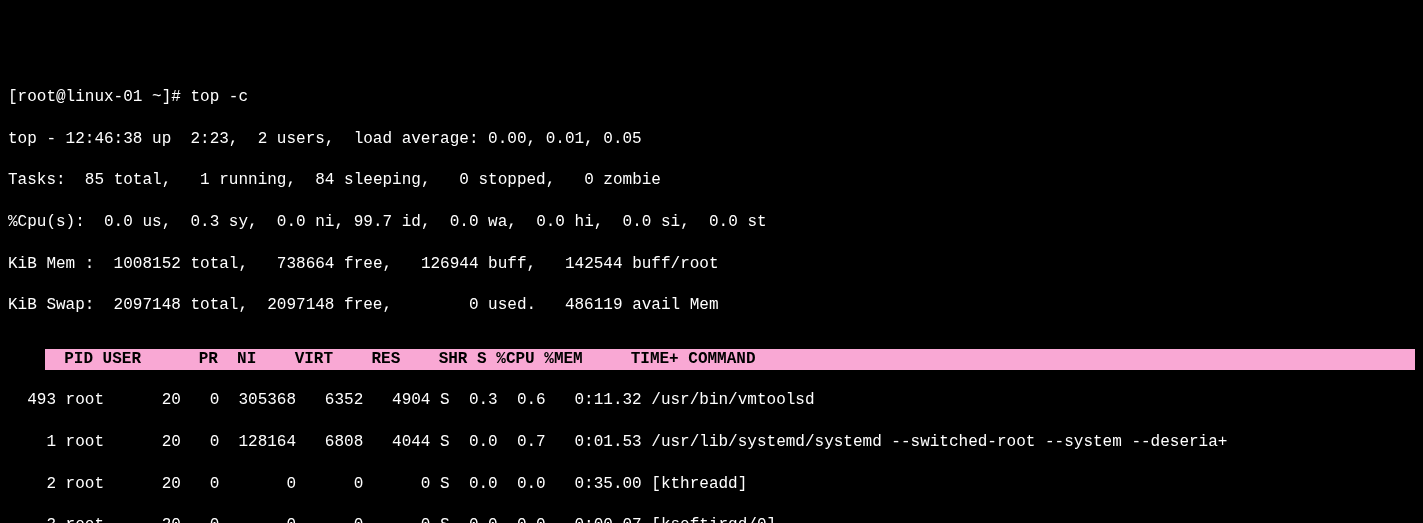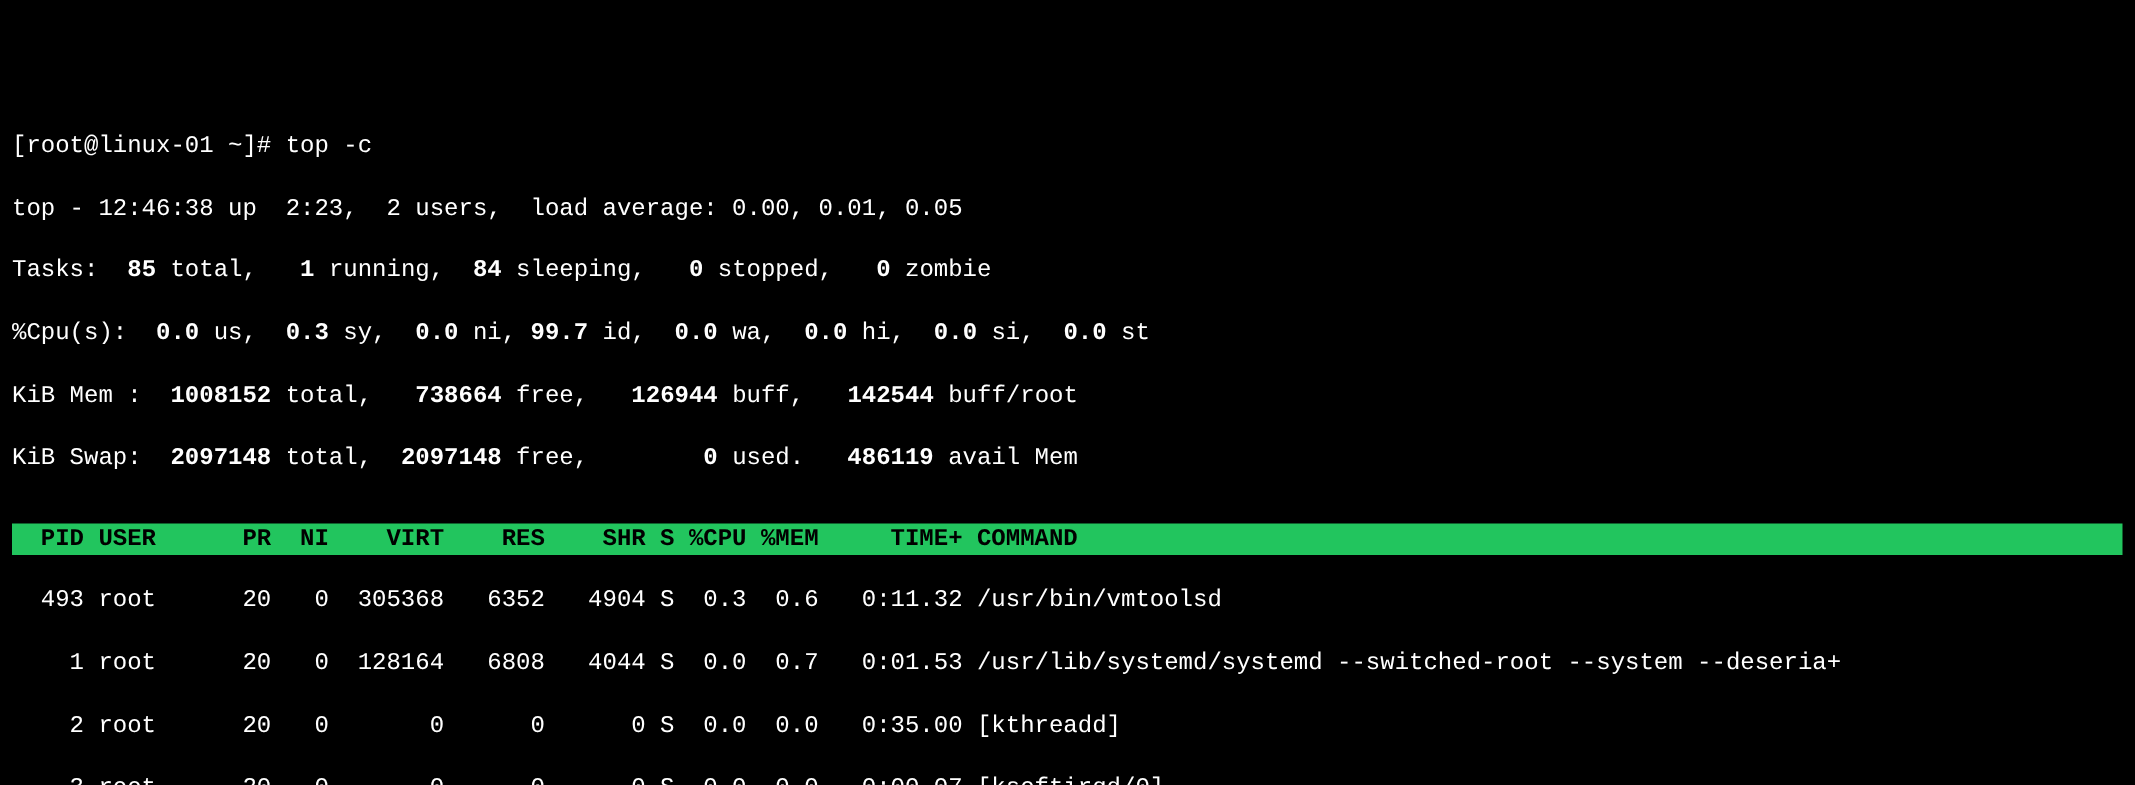--- a/index.html
+++ b/index.html
@@ -11,28 +11,29 @@
       background-color: #000;
       color: #fff;
       font-family: 'Courier New', Consolas, monospace;
       font-size: 16px;
       line-height: 1.3;
       padding: 4px 8px;
       white-space: pre;
       overflow-x: auto;
     }
     .bold {
-      font-weight: bold;
+      font-weight: normal;
     }
     .header-row {
-      background-color: #22c55e;
+      background-color: #f9a8d4;
       color: #000;
       font-weight: bold;
       display: block;
       margin-top: 12px;
+      margin-left: 37px;
     }
     .row {
       display: block;
     }
   </style>
 </head>
 <body>
 
 
 

